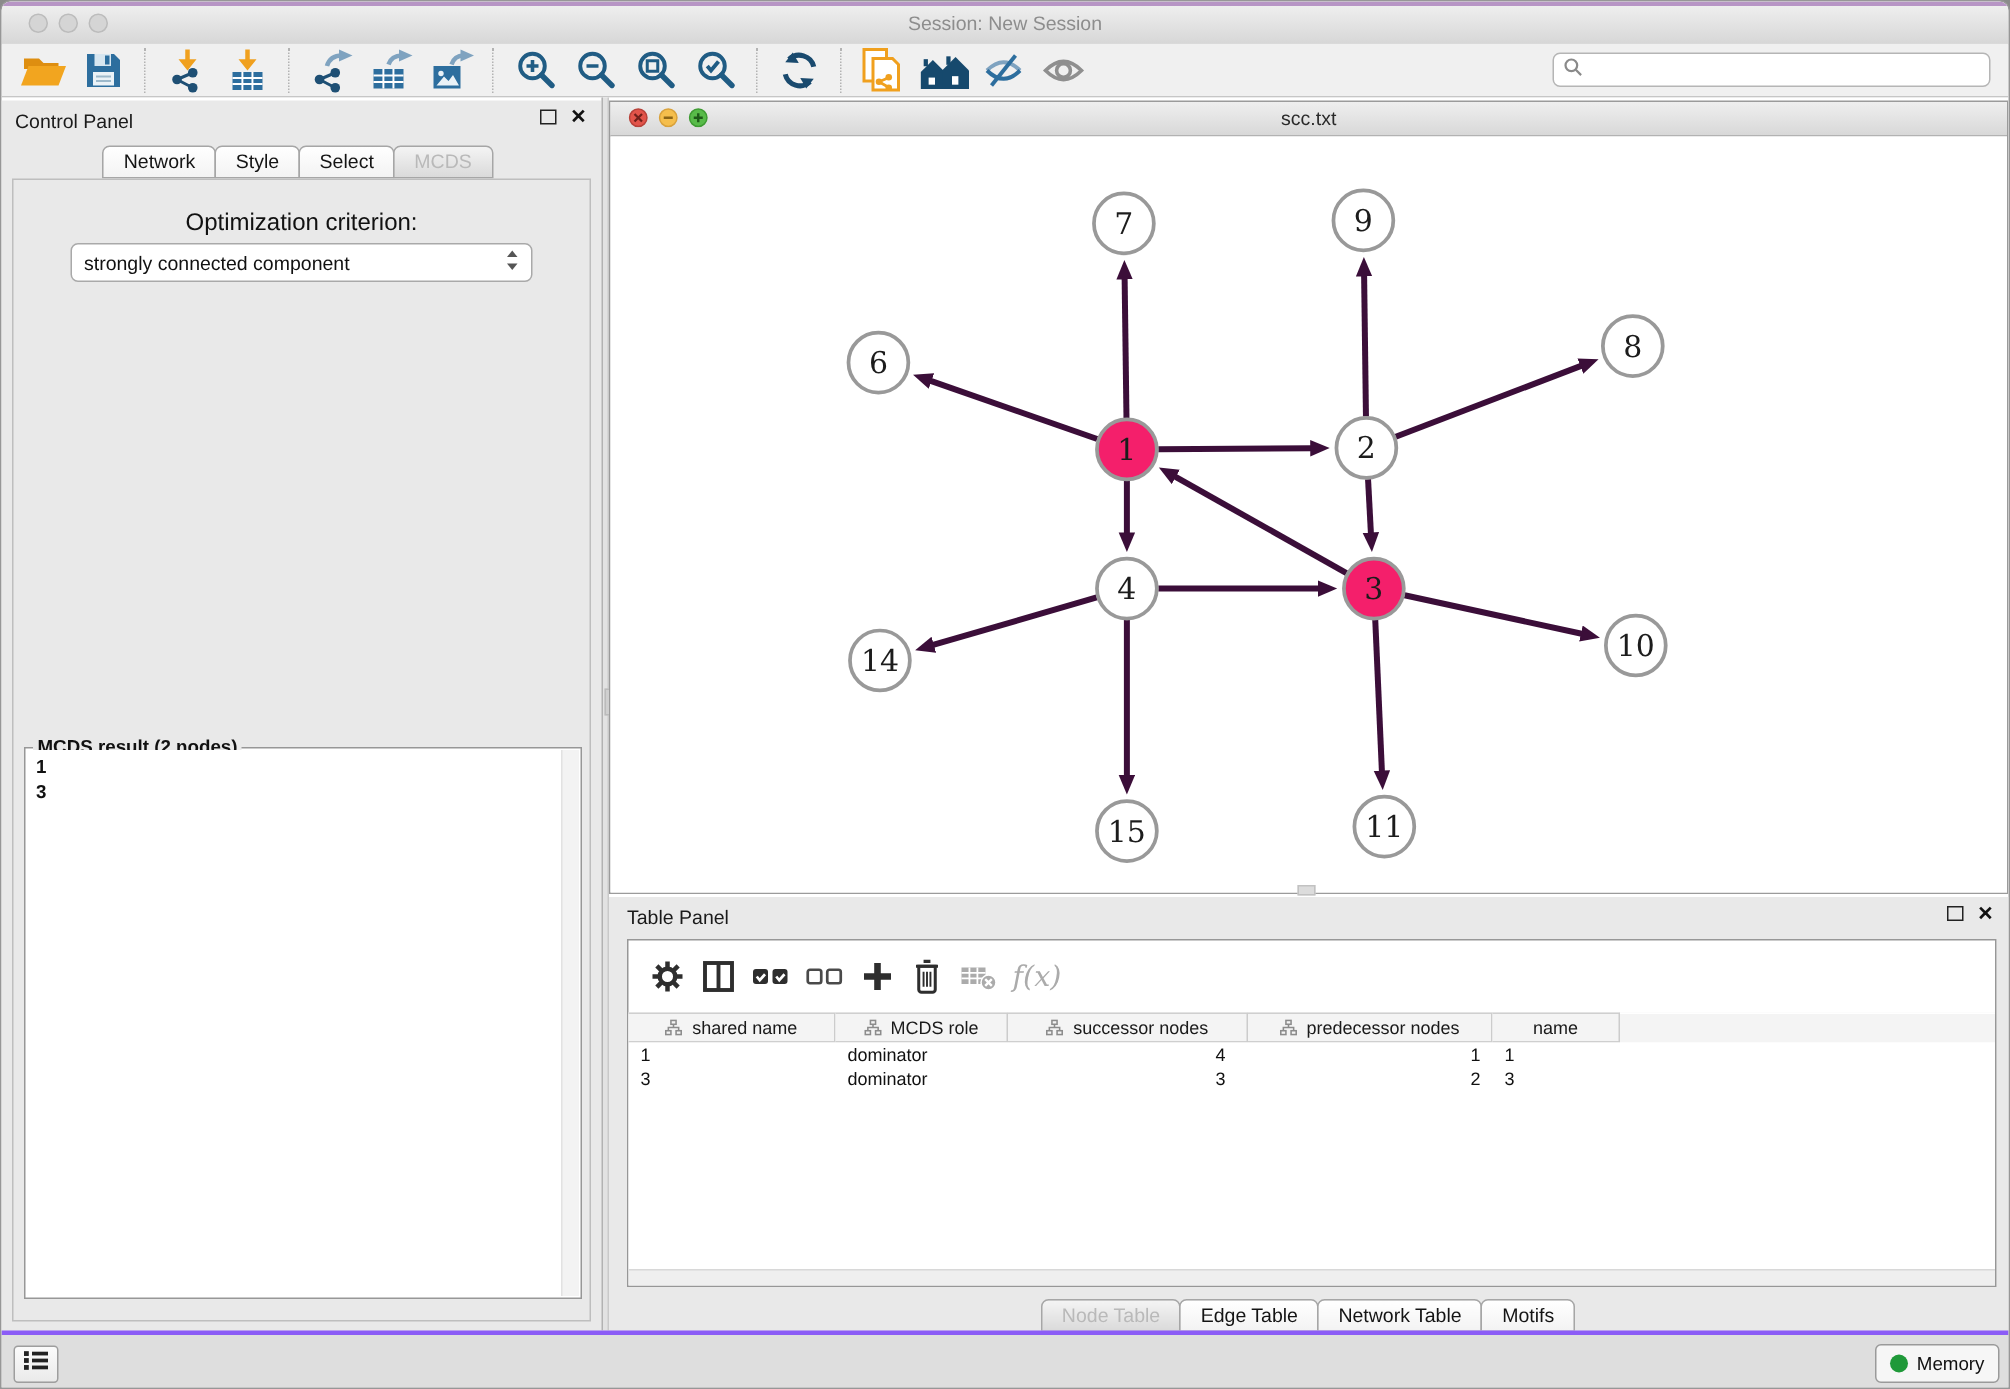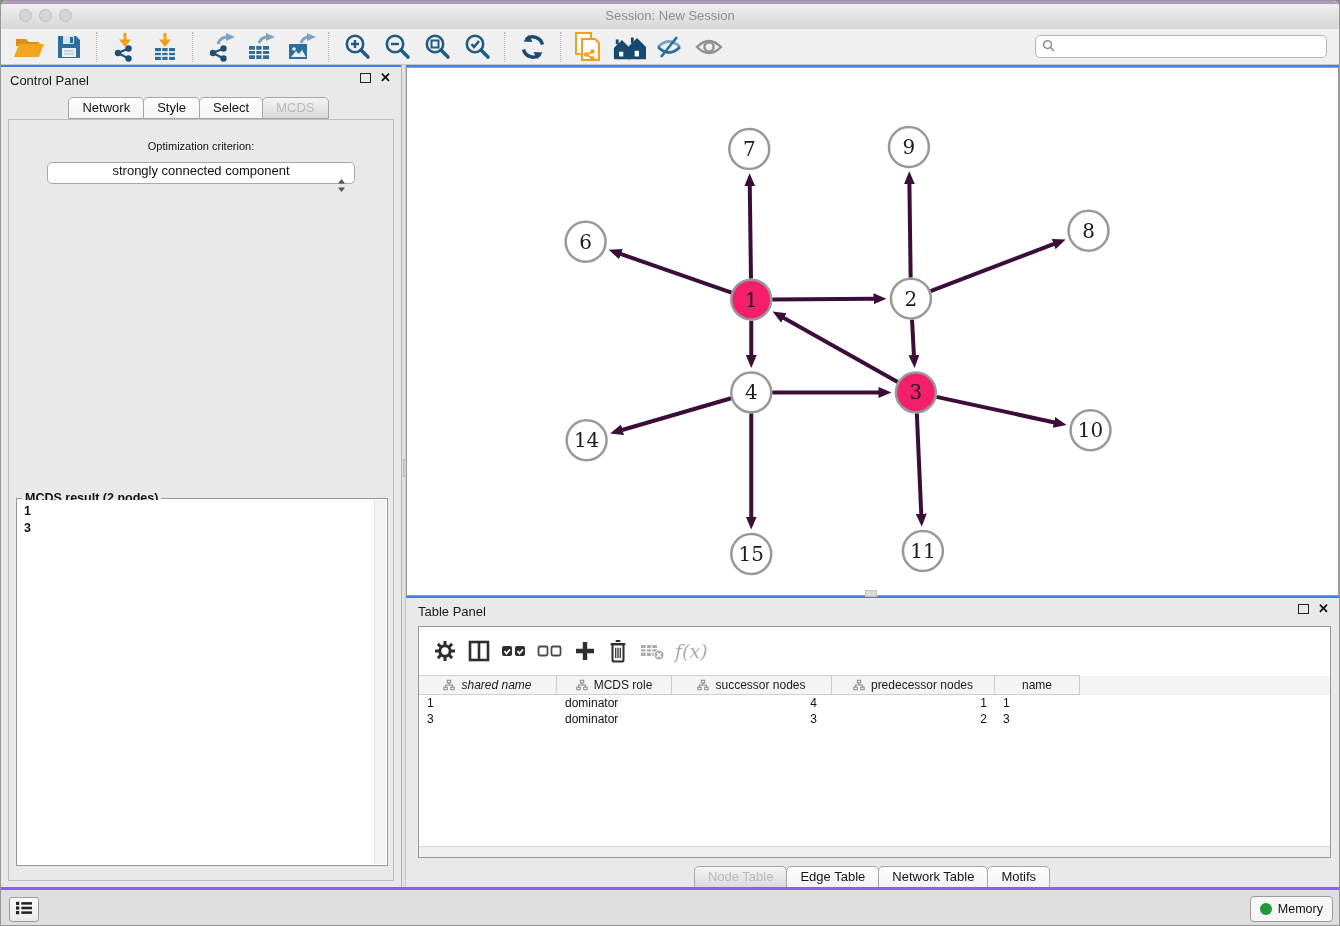--- a/index.html
+++ b/index.html
@@ -12,36 +12,36 @@
   .titlebar-title{position:absolute;left:0;right:0;top:7px;text-align:center;font-size:13px;color:#8D8D8D;}
   
   .toolbar{position:absolute;top:28px;left:0;right:0;height:36px;background:#F0F0F0;border-bottom:1px solid #C6C6C6;
            display:flex;align-items:center;padding:0 8px;box-sizing:border-box;}
   .tb-btn{width:34px;height:32px;margin:0 3px;display:flex;align-items:center;justify-content:center;}
   .tb-sep{width:1px;height:30px;border-left:1px dotted #B3B3B3;margin:0 7px;}
   .search-wrap{margin-left:auto;margin-right:4px;width:292px;height:23px;background:#fff;border:1px solid #B5B5B5;border-radius:5px;
                display:flex;align-items:center;padding:0 6px;box-sizing:border-box;gap:4px;}
   .search-input{border:none;outline:none;flex:1;font-size:12px;font-family:"Liberation Sans",sans-serif;background:transparent;}
   
-  .content{position:absolute;top:64px;left:0;right:0;bottom:38px;background:#3b82f6;}
+  .content{position:absolute;top:64px;left:0;right:0;bottom:38px;background:#ffffff;}
   
   .control-panel{position:absolute;left:0;top:2px;width:400px;bottom:0;background:#E9E9E9;}
   .panel-title{position:absolute;left:9px;top:6px;font-size:13px;color:#1A1A1A;}
   .panel-icons{position:absolute;right:10px;top:6px;display:flex;gap:9px;align-items:center;}
   .float-glyph{width:11px;height:10px;border:1.6px solid #222;box-sizing:border-box;}
   .close-glyph{font-size:13px;font-weight:bold;color:#111;line-height:10px;}
   .tabs-row{display:flex;justify-content:center;}
   .cp-tabs{position:absolute;top:30px;left:0;right:4px;}
   .tab{background:linear-gradient(#FFFFFF,#F3F3F3);border:1px solid #A6A6A6;margin-left:-1px;padding:2px 13px 3px;font-size:13px;
        color:#141414;border-radius:5px 5px 0 0;position:relative;cursor:default;}
   .tab.active{background:linear-gradient(#F4F4F4,#DADADA);color:#B9B9B9;}
   .cp-body{position:absolute;top:52px;left:7px;right:7px;bottom:6px;border:1px solid #BEBEBE;background:#E9E9E9;}
-  .opt-label{position:absolute;top:20px;left:0;right:0;text-align:center;font-size:11px;color:#111;}
+  .opt-label{position:absolute;top:20px;left:0;right:0;text-align:center;font-size:16px;color:#111;}
   .combo{position:absolute;top:42px;left:38px;right:38px;height:22px;background:#fff;border:1px solid #A9A9A9;border-radius:5px;
-         display:flex;align-items:center;padding:0 8px;font-size:13px;color:#111;box-sizing:border-box;flex-direction:column;}
+         display:flex;align-items:center;padding:12px 8px;font-size:13px;color:#111;box-sizing:border-box;}
   .combo-stepper{margin-left:auto;}
   .btn-row{position:absolute;top:76px;left:0;right:0;display:flex;justify-content:center;gap:14px;}
   .push-btn{height:22px;padding:0 16px;background:linear-gradient(#FEFEFE,#EFEFEF);border:1px solid #A8A8A8;border-radius:4px;
             font-size:13px;color:#111;display:flex;align-items:center;}
   .groupbox{position:absolute;top:378px;left:7px;width:370px;bottom:14px;border:1px solid #979797;background:#fff;font-weight:bold;}
   .groupbox-label{position:absolute;top:-8px;left:5px;background:#E9E9E9;padding:0 3px;font-size:12.5px;color:#111;}
   .result-area{position:absolute;inset:1px;background:#fff;font-size:12.5px;line-height:17px;color:#111;padding:3px 6px;box-sizing:border-box;}
   .result-scroll{position:absolute;top:1px;bottom:1px;right:1px;width:11px;background:#F3F3F3;border-left:1px solid #E2E2E2;}
   .v-divider{position:absolute;left:400px;top:0;bottom:0;width:5px;background:#E2E2E2;border-left:1px solid #B2B2B2;border-right:1px solid #C9C9C9;box-sizing:border-box;}
   .v-handle{position:absolute;left:1px;top:394px;width:2px;height:16px;background:#CFCFCF;border:1px solid #BBB;}
@@ -279,20 +279,35 @@
       </div>
     </div>
 
     <div class="v-divider">
         <div class="v-handle"></div>
       </div>
 
     <div class="right-pane">
 
       <div class="network-window">
+        <div class="nw-titlebar">
+          <span class="nw-tl" style="left:12px"><svg width="13" height="13" viewBox="0 0 13 13">
+                <circle cx="6.5" cy="6.5" r="5.8" fill="#E2544A" stroke="#B8423A"></circle>
+                <path d="M4 4l5 5M9 4l-5 5" stroke="#70201B" stroke-width="1.5"></path>
+              </svg></span>
+          <span class="nw-tl" style="left:32px"><svg width="13" height="13" viewBox="0 0 13 13">
+                <circle cx="6.5" cy="6.5" r="5.8" fill="#F5BE4C" stroke="#D9A23C"></circle>
+                <path d="M3.5 6.5h6" stroke="#8C6516" stroke-width="1.7"></path>
+              </svg></span>
+          <span class="nw-tl" style="left:52px"><svg width="13" height="13" viewBox="0 0 13 13">
+                <circle cx="6.5" cy="6.5" r="5.8" fill="#58BB49" stroke="#3F9C33"></circle>
+                <path d="M6.5 3.5v6M3.5 6.5h6" stroke="#1D5A18" stroke-width="1.6"></path>
+              </svg></span>
+          <div class="nw-title">scc.txt</div>
+        </div>
         <div class="nw-canvas">
           <svg viewBox="0 0 933 505" width="100%" height="100%" preserveAspectRatio="xMidYMid meet">
             <defs>
               <marker id="arrowhead" markerWidth="14" markerHeight="12" refX="0.5" refY="5.5" orient="auto" markerUnits="userSpaceOnUse">
                 <path id="arrowhead-path" d="M0 0 L13 5.5 L0 11 z" fill="#3B0E39"></path>
               </marker>
             </defs>
             <g id="edge-layer">
                 <line x1="344.7218786991013" y1="188.00184178214704" x2="343.4900232444406" y2="94.99675495526478" stroke="#3B0E39" stroke-width="4" marker-end="url(#arrowhead)"></line>
                 <line x1="325.1752536154717" y1="202.07328138371903" x2="213.92931505845456" y2="163.2042185143998" stroke="#3B0E39" stroke-width="4" marker-end="url(#arrowhead)"></line>
@@ -399,21 +414,21 @@
                   <path d="M2 9.6h16M2 13.2h16M7.3 6v11M12.6 6v11" stroke="#fff" stroke-width="1.2"></path>
                   <circle cx="20" cy="16" r="5" fill="#ABABAB" stroke="#fff"></circle>
                   <path d="M17.8 13.8l4.4 4.4M22.2 13.8l-4.4 4.4" stroke="#fff" stroke-width="1.6"></path>
                 </svg>
               </span>
               <span class="tt-btn">
                 <span class="fx">f(x)</span>
               </span>
             </div>
           <div class="tp-table-header" id="table-header">
-              <div class="th-cell" style="width: 138px; font-style: italic;">
+              <div class="th-cell" style="width: 138px;">
                 <span style="display: flex;">
                   <svg width="12" height="12" viewBox="0 0 14 14">
                     <g fill="none" stroke="#8C8C8C" stroke-width="1.2">
                       <rect x="5" y="1.5" width="4" height="3"></rect>
                       <rect x="1" y="9.5" width="4" height="3"></rect>
                       <rect x="9" y="9.5" width="4" height="3"></rect>
                       <path d="M7 4.5V7M3 9.5V7h8v2.5"></path>
                     </g>
                   </svg>
                 </span>

